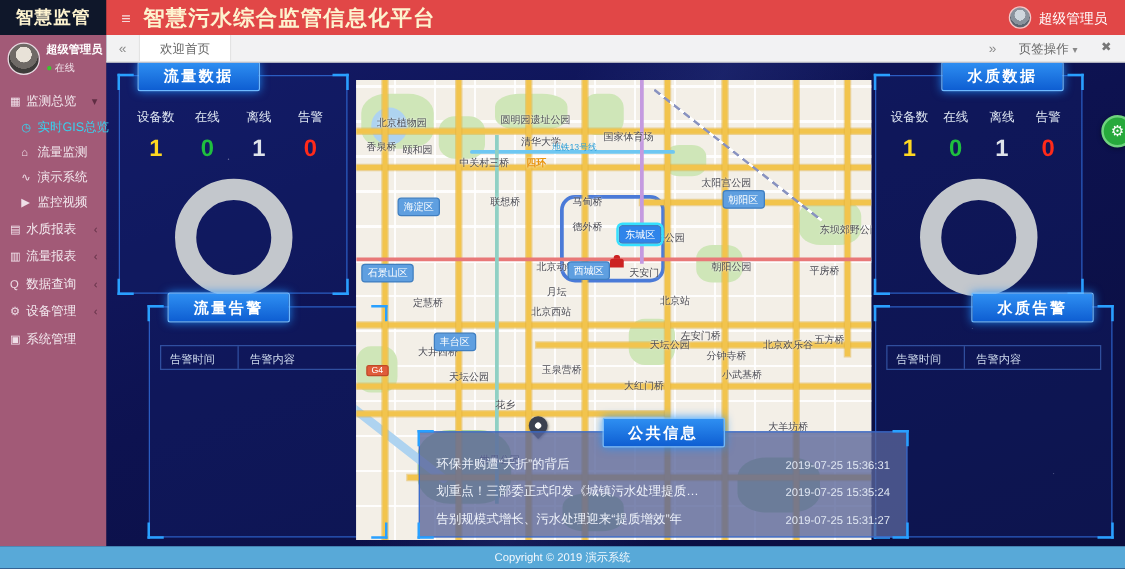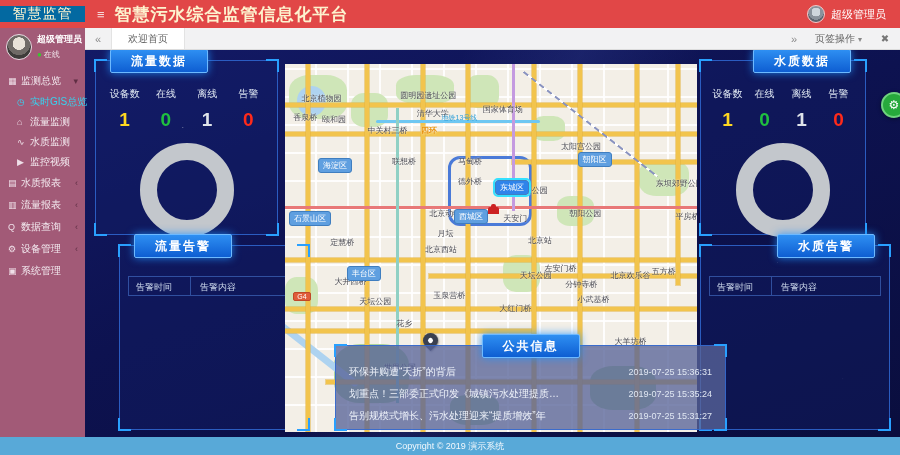--- a/index.html
+++ b/index.html
@@ -1,21 +1,21 @@
 <!DOCTYPE html>
 <html><head>
 <meta charset="utf-8">
 <style>
   * { margin:0; padding:0; box-sizing:border-box; }
   html,body { width:900px; height:455px; overflow:hidden; }
   body { font-family:"Liberation Sans","DejaVu Sans",sans-serif; background:#0a0e3e; position:relative; }
 
   
   .hdr { position:absolute; left:0; top:0; width:900px; height:28px; background:#e14747; display:flex; align-items:center; z-index:30; }
-  .hdr-logo { width:85px; height:16px; background:#0369a1; color:#fdf3cf; font-size:14px; font-weight:normal; display:flex; align-items:center; justify-content:center; letter-spacing:1px; }
+  .hdr-logo { width:85px; height:28px; background:#0f172a; color:#fdf3cf; font-size:14px; font-weight:bold; display:flex; align-items:center; justify-content:center; letter-spacing:1px; }
   .hdr-menu { color:#f6d9d9; font-size:13px; margin:0 10px 0 12px; cursor:pointer; }
   .hdr-title { color:#fdf3cf; font-size:17px; font-weight:bold; letter-spacing:1px; }
   .hdr-user { margin-left:auto; display:flex; align-items:center; margin-right:14px; }
   .hdr-avatar { width:18px; height:18px; border-radius:50%; background:radial-gradient(circle at 50% 38%, #cfd6dd 0 34%, #8a929c 35% 60%, #5d6570 61%); border:1px solid #f2c9c9; margin-right:6px; }
   .hdr-user-name { color:#ffffff; font-size:11px; }
 
   
   .side { position:absolute; left:0; top:28px; width:85px; height:409px; background:#a25a77; z-index:25; }
   .side-user { display:flex; align-items:center; padding:5px 4px 6px 6px; }
   .side-avatar { width:26px; height:26px; border-radius:50%; background:radial-gradient(circle at 50% 36%, #e8e2d8 0 32%, #6f6a66 33% 58%, #3e3c3a 59%); border:1px solid #e9dce3; flex:none; }
@@ -137,21 +137,21 @@
     <span class="side-avatar"></span>
     <span class="side-user-txt">
       <div class="side-user-name">超级管理员</div>
       <div class="side-user-status"><span class="dot">●</span><span>在线</span></div>
     </span>
   </div>
   <div id="side-menu">
       <div class="menu-item"><span class="mi-icon">▦</span><span class="mi-label">监测总览</span><span class="mi-chev">▾</span></div>
       <div class="submenu-item active"><span class="mi-icon">◷</span><span class="mi-label">实时GIS总览</span></div>
       <div class="submenu-item"><span class="mi-icon">⌂</span><span class="mi-label">流量监测</span></div>
-      <div class="submenu-item"><span class="mi-icon">∿</span><span class="mi-label">水质监测</span></div>
+      <div class="submenu-item"><span class="mi-icon">∿</span><span class="mi-label">演示系统</span></div>
       <div class="submenu-item"><span class="mi-icon">▶</span><span class="mi-label">监控视频</span></div>
       <div class="menu-item"><span class="mi-icon">▤</span><span class="mi-label">水质报表</span><span class="mi-chev">‹</span></div>
       <div class="menu-item"><span class="mi-icon">▥</span><span class="mi-label">流量报表</span><span class="mi-chev">‹</span></div>
       <div class="menu-item"><span class="mi-icon">Q</span><span class="mi-label">数据查询</span><span class="mi-chev">‹</span></div>
       <div class="menu-item"><span class="mi-icon">⚙</span><span class="mi-label">设备管理</span><span class="mi-chev">‹</span></div>
       <div class="menu-item"><span class="mi-icon">▣</span><span class="mi-label">系统管理</span></div>
     </div>
 </div>
 
 <div class="tabbar">
@@ -236,21 +236,21 @@
       <span class="m-place" style="left: 71%; top: 62.5%;">小武基桥</span>
       <span class="m-place" style="left: 52%; top: 65%;">大红门桥</span>
       <span class="m-place" style="left: 36%; top: 61.5%;">玉泉营桥</span>
       <span class="m-place" style="left: 24%; top: 81%;">世界公园</span>
       <span class="m-place" style="left: 79%; top: 56%;">北京欢乐谷</span>
       <span class="m-place" style="left: 89%; top: 55%;">五方桥</span>
       <span class="m-place" style="left: 80%; top: 74%;">大羊坊桥</span>
       <span class="m-place" style="left: 18%; top: 63%;">天坛公园</span>
       <span class="m-place" style="left: 27%; top: 69%;">花乡</span>
       <span class="m-place" style="left: 90%; top: 31%;">东坝郊野公园</span>
-      <span class="m-place" style="left: 88%; top: 40%; margin-left: 28px;">平房桥</span>
+      <span class="m-place" style="left: 88%; top: 40%;">平房桥</span>
       <span class="m-place" style="left: 12%; top: 57.5%;">大井西桥</span>
       <span class="m-hwy" style="left: 2%; top: 62%;">G4</span>
       <span class="m-hwy" style="left: 49%; top: 74%;">G104</span>
       <span class="m-roadname" style="left: 33%; top: 16.5%;">四环</span>
       <span class="m-metroname" style="left: 38%; top: 13.2%;">地铁13号线</span>
     </div>
 
   <div class="panel" id="panel-flow-data">
     <span class="corner c-tl"></span>
       <span class="corner c-tr"></span>

